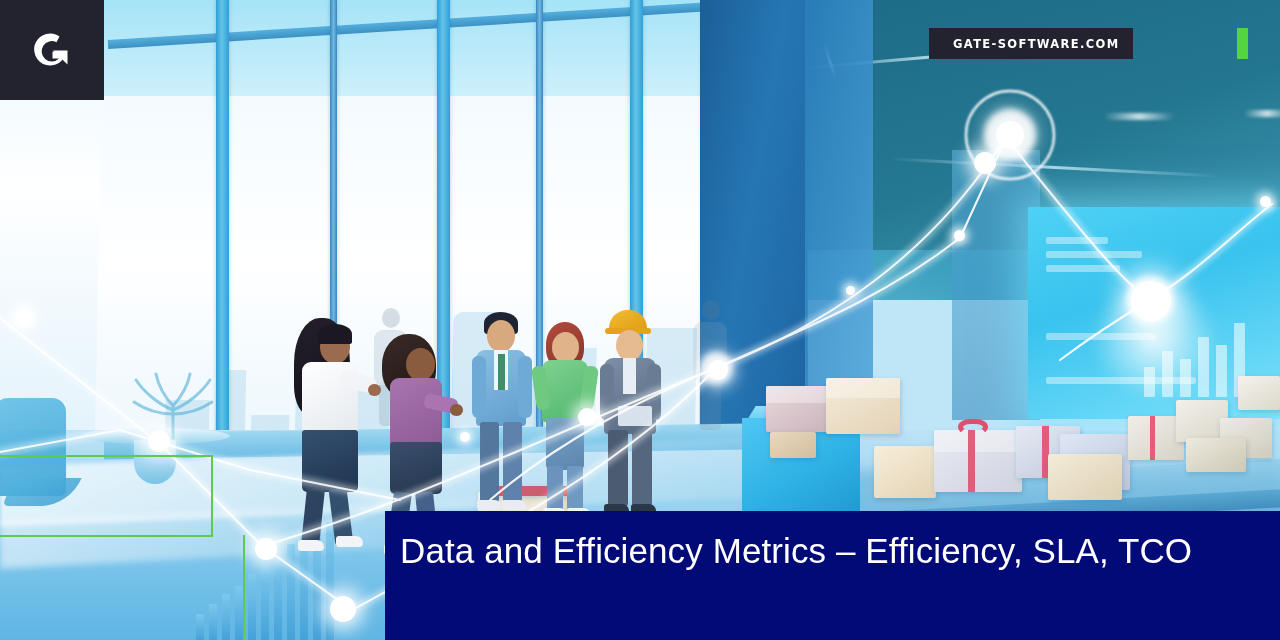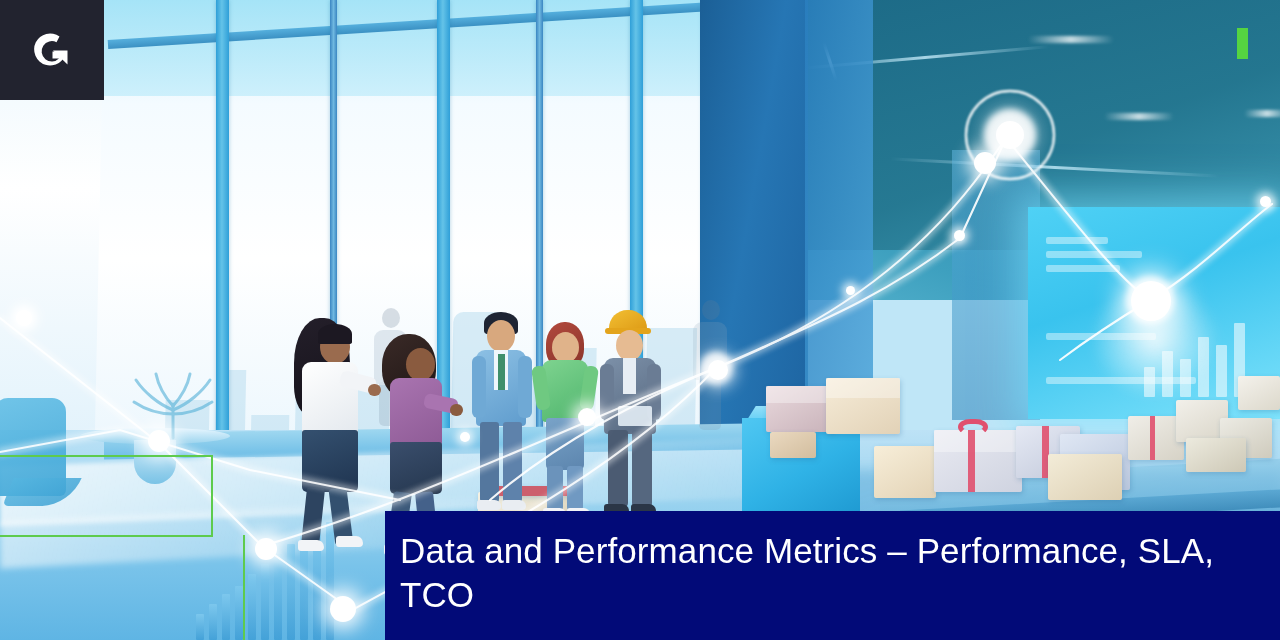--- a/index.html
+++ b/index.html
@@ -550,19 +550,22 @@
   <div class="deco-line"></div>
   <div class="deco deco-bottom"></div>
 
   <div class="logo-box">
     <svg width="52" height="52" viewBox="0 0 52 52">
       <path d="M33.5 12.5 A16 16 0 1 0 40 27.5 L26.5 27.5 L26.5 34.5 L33 34.5 A10.2 10.2 0 1 1 30.5 18.2 Z" fill="#ffffff"></path>
       <path d="M27 26.5 L41.5 26.5 L41.5 40.5 Z" fill="#ffffff"></path>
     </svg>
   </div>
 
+  <div class="url-badge">
+    <span>GATE-SOFTWARE.COM</span>
+  </div>
   <div class="url-accent"></div>
 
   <div class="title-bar">
-    <h1>Data and Performance Metrics – Performance, SLA, TCO</h1>
+    <h1>Data and Efficiency Metrics – Efficiency, SLA, TCO</h1>
   </div>
 
 </div>
 
 </body></html>

